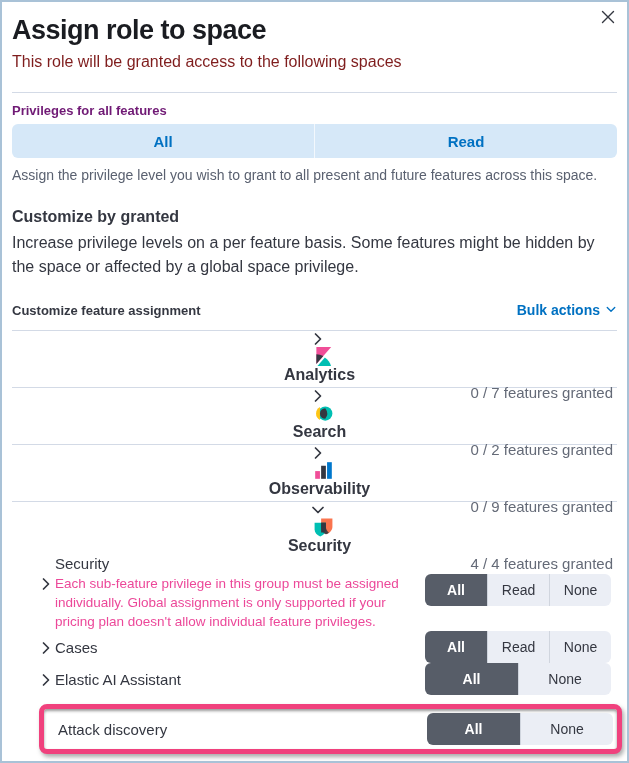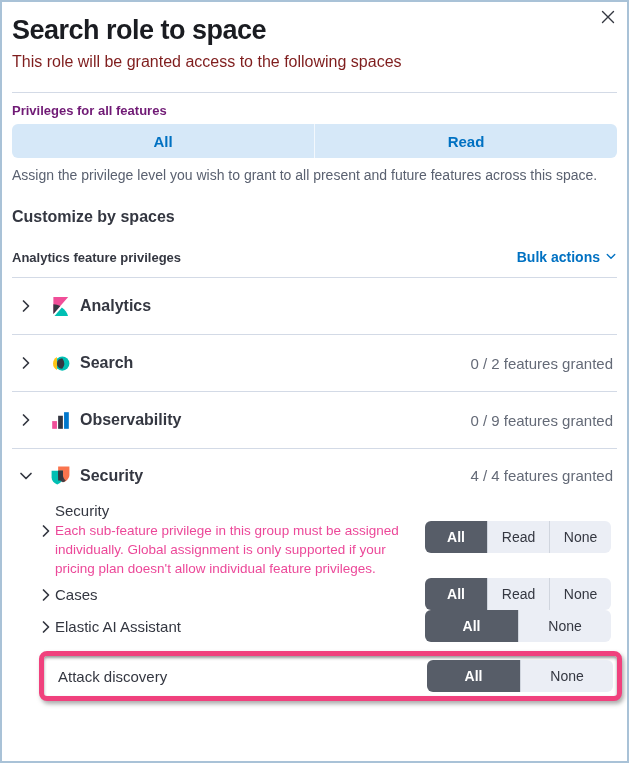--- a/index.html
+++ b/index.html
@@ -51,21 +51,21 @@
   .bulk-actions {
     display: inline-flex; align-items: center; gap: 5px;
     background: none; border: none; cursor: pointer;
     font-family: inherit; font-size: 14px; color: #0071c2; font-weight: bold;
   }
   .list-top-divider { margin-top: 12px; }
 
   
   .feature-row {
     height: 57px; display: flex; align-items: center;
-    border-bottom: 1px solid #d3dae6; cursor: pointer;
+    border-bottom: 1px solid #d3dae6; cursor: pointer; flex-direction: column;
   }
   .feature-row.expanded { border-bottom: none; height: 53px; }
   .chev { width: 16px; height: 16px; margin-left: 6px; flex: 0 0 auto; display: inline-flex; }
   .feature-icon { width: 19px; height: 19px; margin-left: 17px; flex: 0 0 auto; display: inline-flex; }
   .feature-name { font-size: 16px; font-weight: 700; margin-left: 10px; }
   .granted { margin-left: auto; margin-right: 4px; font-size: 15px; color: #646a77; }
 
   
   .sub-area { padding-bottom: 4px; }
   .sub-label-first { font-size: 15px; margin-left: 43px; }
@@ -106,36 +106,37 @@
 <div class="dialog">
 
   <button class="close-btn">
     <span>
       <svg width="16" height="16" viewBox="0 0 16 16">
           <path d="M2.5 2.5l11 11M13.5 2.5l-11 11" stroke="#343741" stroke-width="1.4" stroke-linecap="round"></path>
         </svg>
     </span>
   </button>
 
-  <h1 class="dialog-title">Search role to space</h1>
+  <h1 class="dialog-title">Assign role to space</h1>
   <p class="dialog-subtitle">This role will be granted access to the following spaces</p>
 
   <hr class="divider header-divider">
 
   <div class="form-label">Privileges for all features</div>
   <div class="big-group">
     <button class="seg">All</button>
     <button class="seg">Read</button>
   </div>
   <p class="help-text">Assign the privilege level you wish to grant to all present and future features across this space.</p>
 
-  <h2 class="section-heading">Customize by spaces</h2>
+  <h2 class="section-heading">Customize by granted</h2>
+  <p class="section-desc">Increase privilege levels on a per feature basis. Some features might be hidden by the space or affected by a global space privilege.</p>
 
   <div class="list-header">
-    <span class="list-label">Analytics feature privileges</span>
+    <span class="list-label">Customize feature assignment</span>
     <button class="bulk-actions">
       <span>Bulk actions</span>
       <span>
         <svg width="12" height="12" viewBox="0 0 16 16">
             <path d="M3 6l5 5 5-5" stroke="#0071c2" stroke-width="1.8" fill="none" stroke-linecap="round" stroke-linejoin="round"></path>
           </svg>
       </span>
     </button>
   </div>
 
@@ -148,20 +149,21 @@
         </svg>
     </span>
     <span class="feature-icon">
       <svg width="19" height="19" viewBox="0 0 32 32">
         <path d="M4 0v28.789L28.935 0H4z" fill="#F04E98"></path>
         <path d="M4 12.383v16.406l11.633-13.457A24.96 24.96 0 0 0 4 12.383" fill="#343741"></path>
         <path d="M18.278 17.665 6.25 31.58l-.36.42h22.785c-1.544-5.655-5.263-10.58-10.397-14.335" fill="#00BFB3"></path>
       </svg>
     </span>
     <span class="feature-name">Analytics</span>
+    <span class="granted">0 / 7 features granted</span>
   </div>
 
   <div class="feature-row">
     <span class="chev">
       <svg width="16" height="16" viewBox="0 0 16 16">
           <path d="M5.5 3l5 5-5 5" stroke="#343741" stroke-width="1.7" fill="none" stroke-linecap="round" stroke-linejoin="round"></path>
         </svg>
     </span>
     <span class="feature-icon">
       <svg width="19" height="19" viewBox="0 0 32 32">

